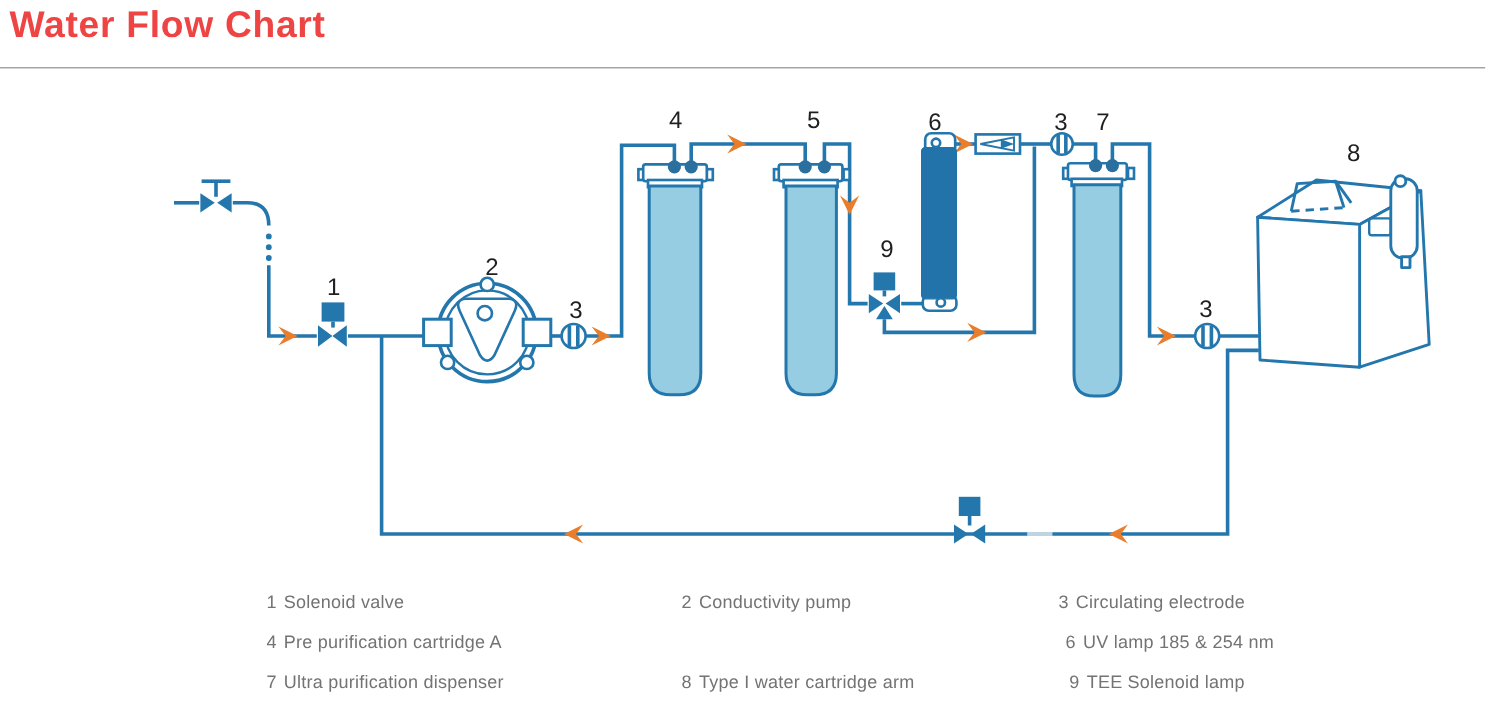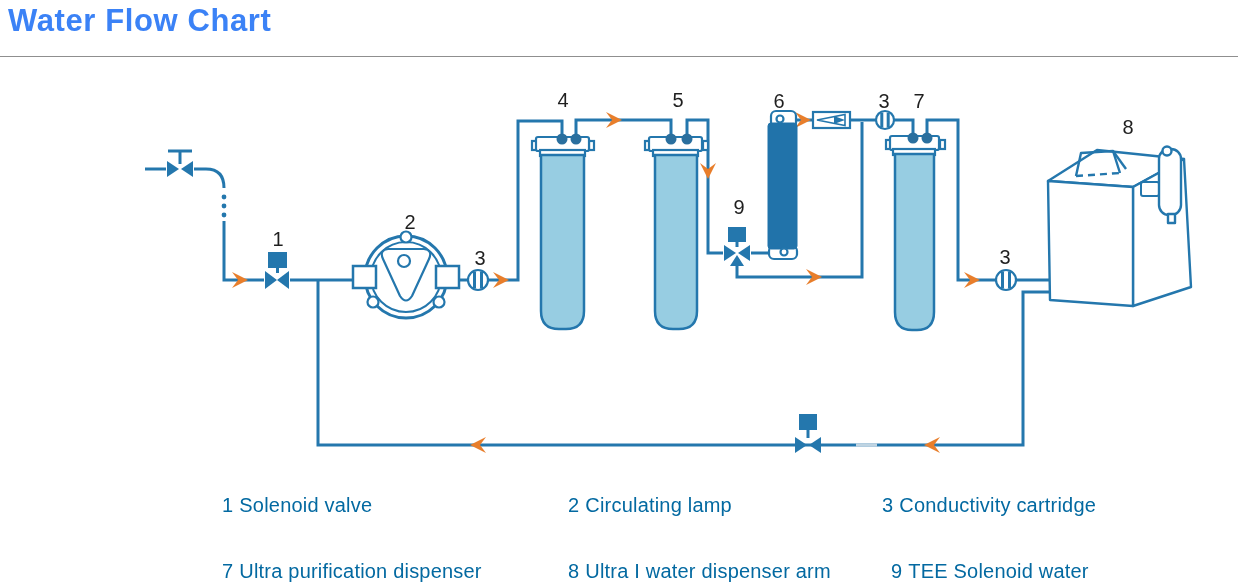--- a/index.html
+++ b/index.html
@@ -1,35 +1,35 @@
 <!DOCTYPE html>
 <html><head>
 <meta charset="utf-8">
 <style>
   html,body{margin:0;padding:0;background:#fff;}
   .page{position:relative;width:1238px;height:586px;background:#fff;overflow:hidden;
         font-family:"Liberation Sans",sans-serif;}
   .title{position:absolute;left:8px;top:3px;margin:0;font-size:31px;font-weight:700;
-         letter-spacing:.6px;color:#3b82f6;}
+         letter-spacing:.6px;color:#ef4444;}
   .divider{position:absolute;left:0;top:56px;width:1238px;height:0;
            border-top:1px solid #8f8f8f;}
   svg{position:absolute;left:0;top:0;}
   .pipe{stroke:#2477ad;stroke-width:3;fill:none;}
   .pipe-light{stroke:#bfd4e2;stroke-width:3.4;fill:none;}
   .vfill{fill:#2477ad;stroke:none;}
   .outl{fill:#fff;stroke:#2477ad;stroke-width:2.2;}
   .outl25{fill:#fff;stroke:#2477ad;stroke-width:2.5;}
   .cart-body{fill:#97cde2;stroke:#2477ad;stroke-width:2.5;}
   .uv-body{fill:#2173aa;stroke:#2173aa;}
   .port{fill:#2a6f9e;stroke:none;}
   .thinb{fill:none;stroke:#2477ad;stroke-width:1.6;}
   .arrow{fill:#e87e2b;stroke:none;}
   .numlab{font-family:"Liberation Sans",sans-serif;font-size:20px;font-weight:400;
           fill:#1f1f1f;text-anchor:middle;}
-  .legend-item{position:absolute;font-size:20px;font-weight:300;color:#0369a1;
+  .legend-item{position:absolute;font-size:15px;font-weight:300;color:#737373;
                letter-spacing:.2px;white-space:nowrap;}
   .lnum{margin-right:6px;}
   .li-1{left:222px;top:494px}.li-2{left:568px;top:494px}.li-3{left:882px;top:494px}
   .li-4{left:222px;top:527px}.li-5{left:568px;top:527px}.li-6{left:888px;top:527px}
   .li-7{left:222px;top:560px}.li-8{left:568px;top:560px}.li-9{left:891px;top:560px}
 </style>
 </head>
 <body>
 
 <div class="page">
@@ -196,19 +196,21 @@
 
     <g>
       <polygon class="vfill" points="795,437 795,453 807,445"></polygon>
       <polygon class="vfill" points="821,437 821,453 809,445"></polygon>
       <rect class="vfill" x="799" y="414" width="18" height="16"></rect>
       <path class="pipe" d="M808 430 V438" stroke-width="2"></path>
     </g>
   </svg>
 
   <div class="legend-item li-1"><span class="lnum">1</span><span class="llab">Solenoid valve</span></div>
-  <div class="legend-item li-2"><span class="lnum">2</span><span class="llab">Circulating lamp</span></div>
-  <div class="legend-item li-3"><span class="lnum">3</span><span class="llab">Conductivity cartridge</span></div>
+  <div class="legend-item li-2"><span class="lnum">2</span><span class="llab">Conductivity pump</span></div>
+  <div class="legend-item li-3"><span class="lnum">3</span><span class="llab">Circulating electrode</span></div>
+  <div class="legend-item li-4"><span class="lnum">4</span><span class="llab">Pre purification cartridge A</span></div>
+  <div class="legend-item li-6"><span class="lnum">6</span><span class="llab">UV lamp 185 &amp; 254 nm</span></div>
   <div class="legend-item li-7"><span class="lnum">7</span><span class="llab">Ultra purification dispenser</span></div>
-  <div class="legend-item li-8"><span class="lnum">8</span><span class="llab">Ultra I water dispenser arm</span></div>
-  <div class="legend-item li-9"><span class="lnum">9</span><span class="llab">TEE Solenoid water</span></div>
+  <div class="legend-item li-8"><span class="lnum">8</span><span class="llab">Type I water cartridge arm</span></div>
+  <div class="legend-item li-9"><span class="lnum">9</span><span class="llab">TEE Solenoid lamp</span></div>
 
 </div>
 
 </body></html>

